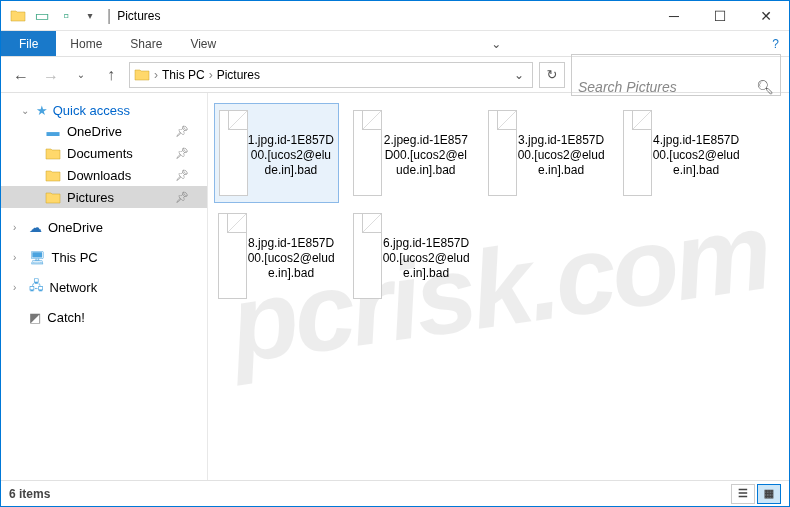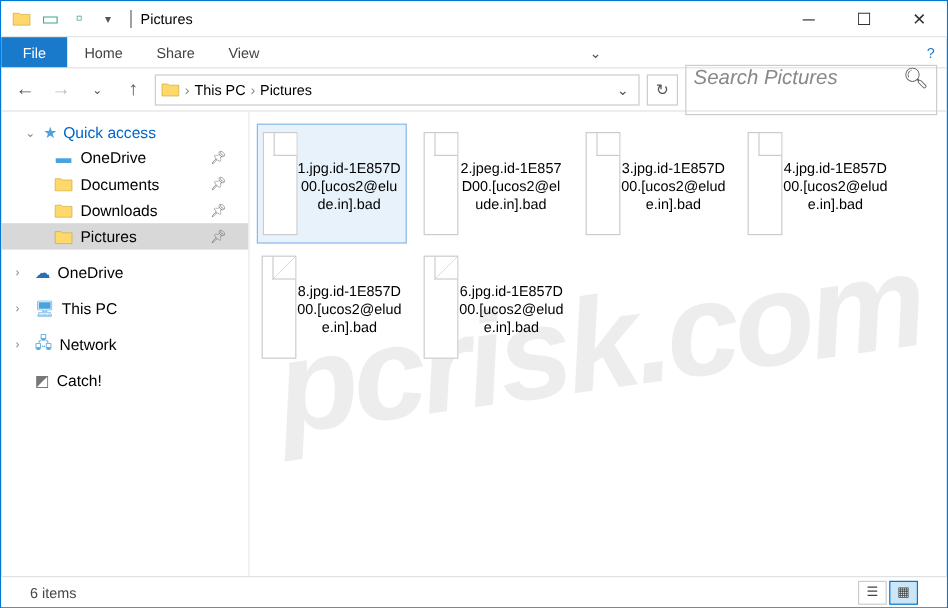--- a/index.html
+++ b/index.html
@@ -20,21 +20,21 @@
 
 .navbar { height: 36px; display: flex; align-items: center; padding: 4px 8px; gap: 6px; border-bottom: 1px solid #e1e1e1; }
 .navbtn { width: 24px; height: 24px; display: flex; align-items: center; justify-content: center; color: #555; font-size: 16px; }
 .navbtn.disabled { color: #bbb; }
 .addrbar { flex: 1; height: 26px; border: 1px solid #ccc; display: flex; align-items: center; padding: 0 4px; font-size: 12px; gap: 4px; }
 .addrbar .crumb { color: #000; }
 .addrbar .sep { color: #888; }
 .addrbar .spacer { flex: 1; }
 .addrbar .dropdown { color: #555; padding: 0 4px; }
 .refresh { width: 26px; height: 26px; border: 1px solid #ccc; display: flex; align-items: center; justify-content: center; color: #555; font-size: 13px; }
-.searchbox { width: 210px; height: 42px; border: 1px solid #ccc; display: flex; align-items: flex-start; padding: 0 6px; font-size: 17px; color: #888; }
+.searchbox { width: 210px; height: 42px; border: 1px solid #ccc; display: flex; align-items: flex-end; padding: 0 6px; font-size: 14px; color: #888; }
 .searchbox .ph { flex: 1; font-style: italic; }
 .searchbox .icon { color: #555; }
 
 .body { display: flex; height: 387px; }
 .sidebar { width: 207px; border-right: 1px solid #e8e8e8; padding: 8px 0; font-size: 13px; overflow: hidden; }
 .side-group { margin-bottom: 8px; }
 .side-head { display: flex; align-items: center; padding: 2px 10px 2px 20px; gap: 5px; }
 .side-head .exp { color: #888; font-size: 10px; width: 10px; }
 .side-head.qa { color: #0066cc; font-weight: 400; }
 .side-item { display: flex; align-items: center; padding: 2px 10px 2px 44px; gap: 6px; color: #000; height: 22px; position: relative; }
@@ -47,21 +47,21 @@
 
 .filearea { flex: 1; padding: 10px 6px; display: flex; flex-wrap: wrap; align-content: flex-start; gap: 4px 10px; position: relative; }
 .file { width: 125px; display: flex; flex-direction: row; align-items: center; padding: 6px 4px; }
 .file.sel { border: 1px solid #8bb9e8; background: #e8f2fb; }
 .file .thumb { width: 70px; height: 86px; border: 1px solid #ccc; background: #fff; position: relative; }
 .file .thumb::before { content: ""; position: absolute; top: 0; right: 0; width: 18px; height: 18px; background: linear-gradient(135deg, transparent 49%, #ddd 50%, #fff 51%); border-left: 1px solid #ccc; border-bottom: 1px solid #ccc; }
 .file .fname { font-size: 12px; text-align: center; margin-top: 4px; word-break: break-all; line-height: 1.25; color: #000; }
 
 .watermark { position: absolute; top: 50%; left: 50%; transform: translate(-50%, -50%) rotate(-8deg); font-size: 110px; font-weight: 700; color: rgba(0,0,0,0.07); letter-spacing: -4px; pointer-events: none; white-space: nowrap; font-style: italic; }
 
-.statusbar { position: absolute; bottom: 0; left: 0; right: 0; height: 26px; border-top: 1px solid #e1e1e1; display: flex; align-items: center; padding: 0 24px; font-size: 12px; color: #444; background: #fff; }
+.statusbar { position: absolute; bottom: 0; left: 0; right: 0; height: 26px; border-top: 1px solid #e1e1e1; display: flex; align-items: center; padding: 0 8px; font-size: 12px; color: #444; background: #fff; font-weight: bold; }
 .statusbar .views { margin-left: auto; display: flex; gap: 2px; }
 .statusbar .vbtn { width: 24px; height: 20px; border: 1px solid #ccc; display: flex; align-items: center; justify-content: center; font-size: 11px; }
 .statusbar .vbtn.active { border-color: #0078d7; background: #cde6f7; }
 
 svg.folder { width: 16px; height: 13px; }
 </style>
 </head>
 <body>
 
 <div class="titlebar">

